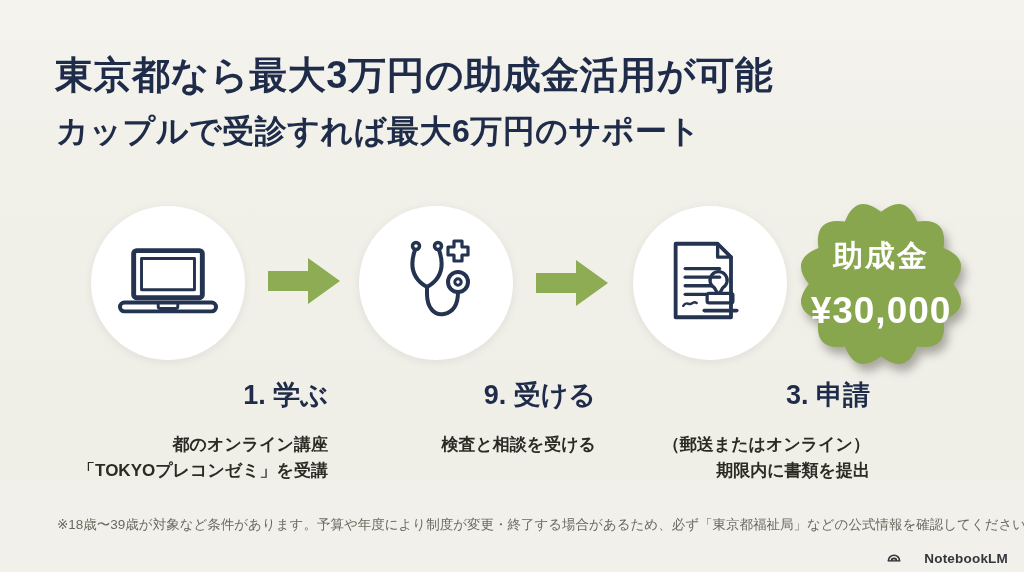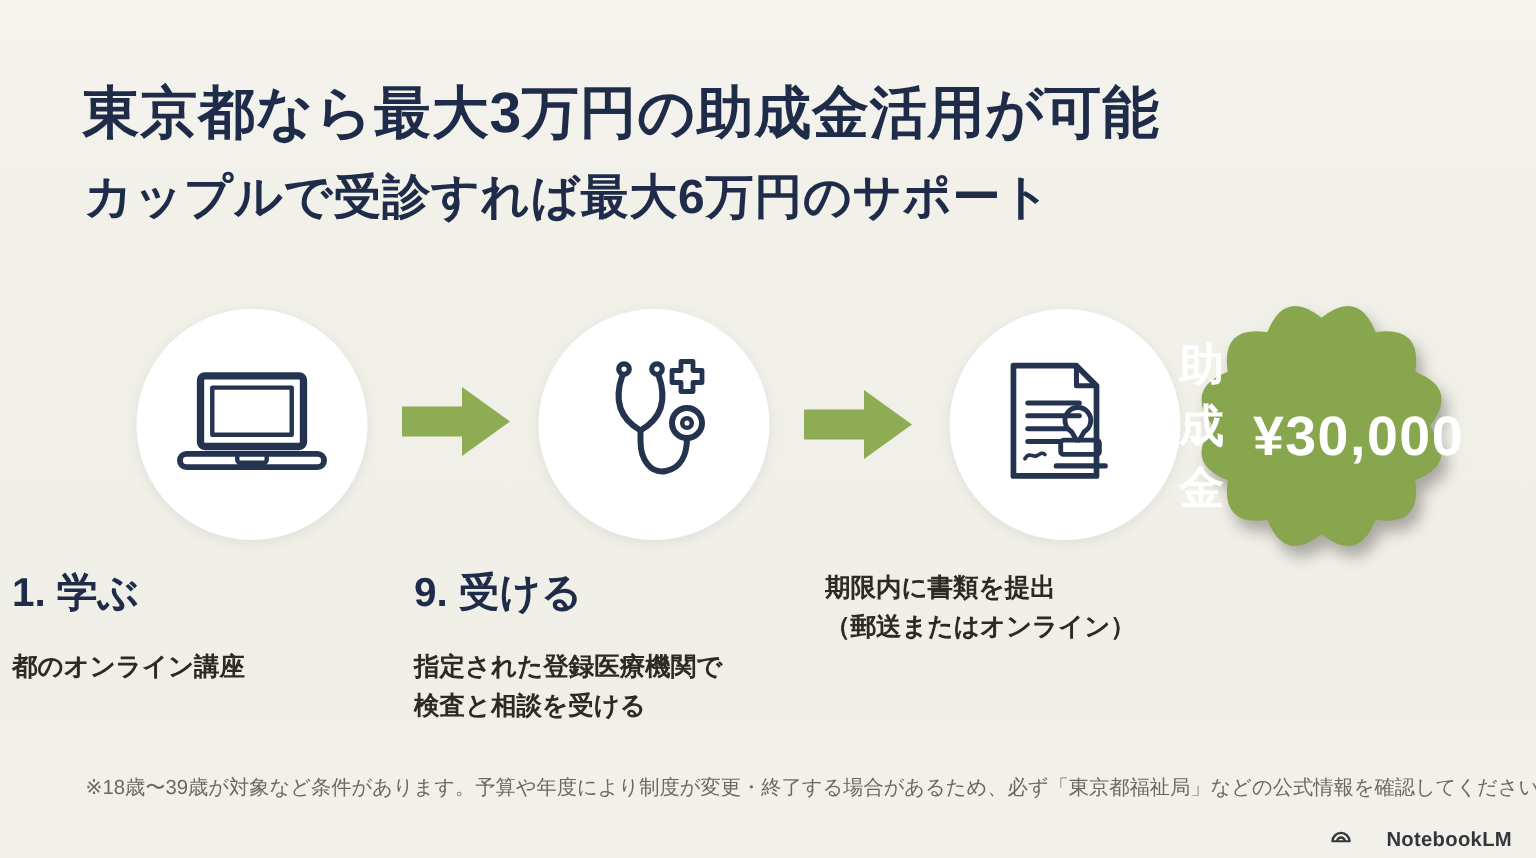--- a/index.html
+++ b/index.html
@@ -18,21 +18,21 @@
     position: absolute; left: 55px; top: 50px;
     font-size: 38px; font-weight: 800; color: #1f2c49;
     letter-spacing: 0.5px; white-space: nowrap;
   }
   .subtitle {
     position: absolute; left: 56px; top: 110px;
     font-size: 32px; font-weight: 700; color: #1f2c49;
     letter-spacing: 0.5px; white-space: nowrap;
   }
   .step {
-    position: absolute; top: 206px; width: 320px; text-align: left;
+    position: absolute; top: 206px; width: 320px; text-align: right;
   }
   .step-1 { left: 8px; }
   .step-2 { left: 276px; }
   .step-3 { left: 550px; }
   .circle {
     width: 154px; height: 154px; border-radius: 50%;
     background: #ffffff; margin: 0 auto;
     display: flex; align-items: center; justify-content: center;
     box-shadow: 0 2px 8px rgba(90,88,78,0.10);
   }
@@ -51,21 +51,21 @@
   .badge-wrap {
     position: absolute; left: 786px; top: 189px;
     width: 190px; height: 190px;
   }
   .badge-wrap svg {
     position: absolute; inset: 0;
     filter: drop-shadow(4px 7px 5px rgba(110,108,98,0.55));
   }
   .badge-text {
     position: absolute; inset: 0;
-    display: flex; align-items: center; justify-content: center;
+    display: flex; flex-direction: column; align-items: center; justify-content: center;
     color: #ffffff; z-index: 2;
   }
   .badge-line1 { font-size: 30px; font-weight: 800; letter-spacing: 2px; }
   .badge-line2 { font-size: 37px; font-weight: 800; margin-top: 13px; letter-spacing: 1px; }
   .footnote {
     position: absolute; left: 57px; top: 516px;
     font-size: 13.5px; color: #6b695f; white-space: nowrap; letter-spacing: 0px;
   }
   .brand {
     position: absolute; right: 16px; top: 549px;
@@ -90,20 +90,21 @@
           <rect class="ink" x="17" y="3" width="70" height="48" rx="3" stroke-width="5"></rect>
           <rect class="ink" x="25" y="11" width="54" height="32" stroke-width="3"></rect>
           <rect class="ink" x="3" y="56" width="98" height="9" rx="4.5" stroke-width="4"></rect>
           <path class="ink" d="M42 57 v3 a2 2 0 0 0 2 2 h16 a2 2 0 0 0 2 -2 v-3" stroke-width="3"></path>
         </svg>
       </span>
     </div>
     <div class="step-heading">1. 学ぶ</div>
     <div class="step-desc">
       <div>都のオンライン講座</div>
+      <div>「TOKYOプレコンゼミ」を受講</div>
     </div>
   </div>
 
   <div class="arrow arrow-1">
     <svg width="72" height="46" viewBox="0 0 72 46">
       <polygon points="0,13 40,13 40,0 72,23 40,46 40,33 0,33" fill="#8dac54"></polygon>
     </svg>
   </div>
 
   <div class="step step-2">
@@ -116,21 +117,20 @@
           <path class="ink" d="M43 11 C49 28, 45 40, 31 48" stroke-width="4"></path>
           <path class="ink" d="M31 48 V55 C31 68, 38 77, 48 75 C58 73, 62 64, 62 53" stroke-width="4"></path>
           <circle class="ink" cx="62" cy="43" r="10" stroke-width="4"></circle>
           <circle class="ink" cx="62" cy="43" r="3.2" stroke-width="3"></circle>
           <path class="ink" d="M58 2 h8 v6 h6 v8 h-6 v6 h-8 v-6 h-6 v-8 h6 Z" stroke-width="3.2" fill="#ffffff"></path>
         </svg>
       </span>
     </div>
     <div class="step-heading">9. 受ける</div>
     <div class="step-desc">
-      <div>指定された登録医療機関で</div>
       <div>検査と相談を受ける</div>
     </div>
   </div>
 
   <div class="arrow arrow-2">
     <svg width="72" height="46" viewBox="0 0 72 46">
       <polygon points="0,13 40,13 40,0 72,23 40,46 40,33 0,33" fill="#8dac54"></polygon>
     </svg>
   </div>
 
@@ -144,23 +144,24 @@
           <path class="ink" d="M20 40 H56" stroke-width="3.5"></path>
           <path class="ink" d="M20 49 H48" stroke-width="3.5"></path>
           <path class="ink" d="M20 58 H42" stroke-width="3.5"></path>
           <path class="ink" d="M18 70 c3 -5 5 -1 8 -2 c3 -1 3 -3 6 -1" stroke-width="2.6"></path>
           <path class="ink" d="M56 57 l3.5 -6 a9 9 0 1 0 -9 0 l3.5 6" stroke-width="3.4" fill="#ffffff"></path>
           <rect class="ink" x="43" y="57" width="27" height="10" rx="2" stroke-width="3.4" fill="#ffffff"></rect>
           <path class="ink" d="M40 75 H74" stroke-width="3.8"></path>
         </svg>
       </span>
     </div>
+    <div class="step-heading">3. 申請</div>
     <div class="step-desc">
+      <div>（郵送またはオンライン）</div>
       <div>期限内に書類を提出</div>
-      <div>（郵送またはオンライン）</div>
     </div>
   </div>
 
   <div class="badge-wrap">
     <svg width="190" height="190" viewBox="0 0 200 200">
       <path fill="#87a64d" d="M176,100 Q196.6,125.9 165.8,138 Q170.7,170.7 138,165.8 Q125.9,196.6 100,176 Q74.1,196.6 62,165.8 Q29.3,170.7 34.2,138 Q3.4,125.9 24,100 Q3.4,74.1 34.2,62 Q29.3,29.3 62,34.2 Q74.1,3.4 100,24 Q125.9,3.4 138,34.2 Q170.7,29.3 165.8,62 Q196.6,74.1 176,100 Z"></path>
     </svg>
     <div class="badge-text">
       <div class="badge-line1">助成金</div>
       <div class="badge-line2">¥30,000</div>

